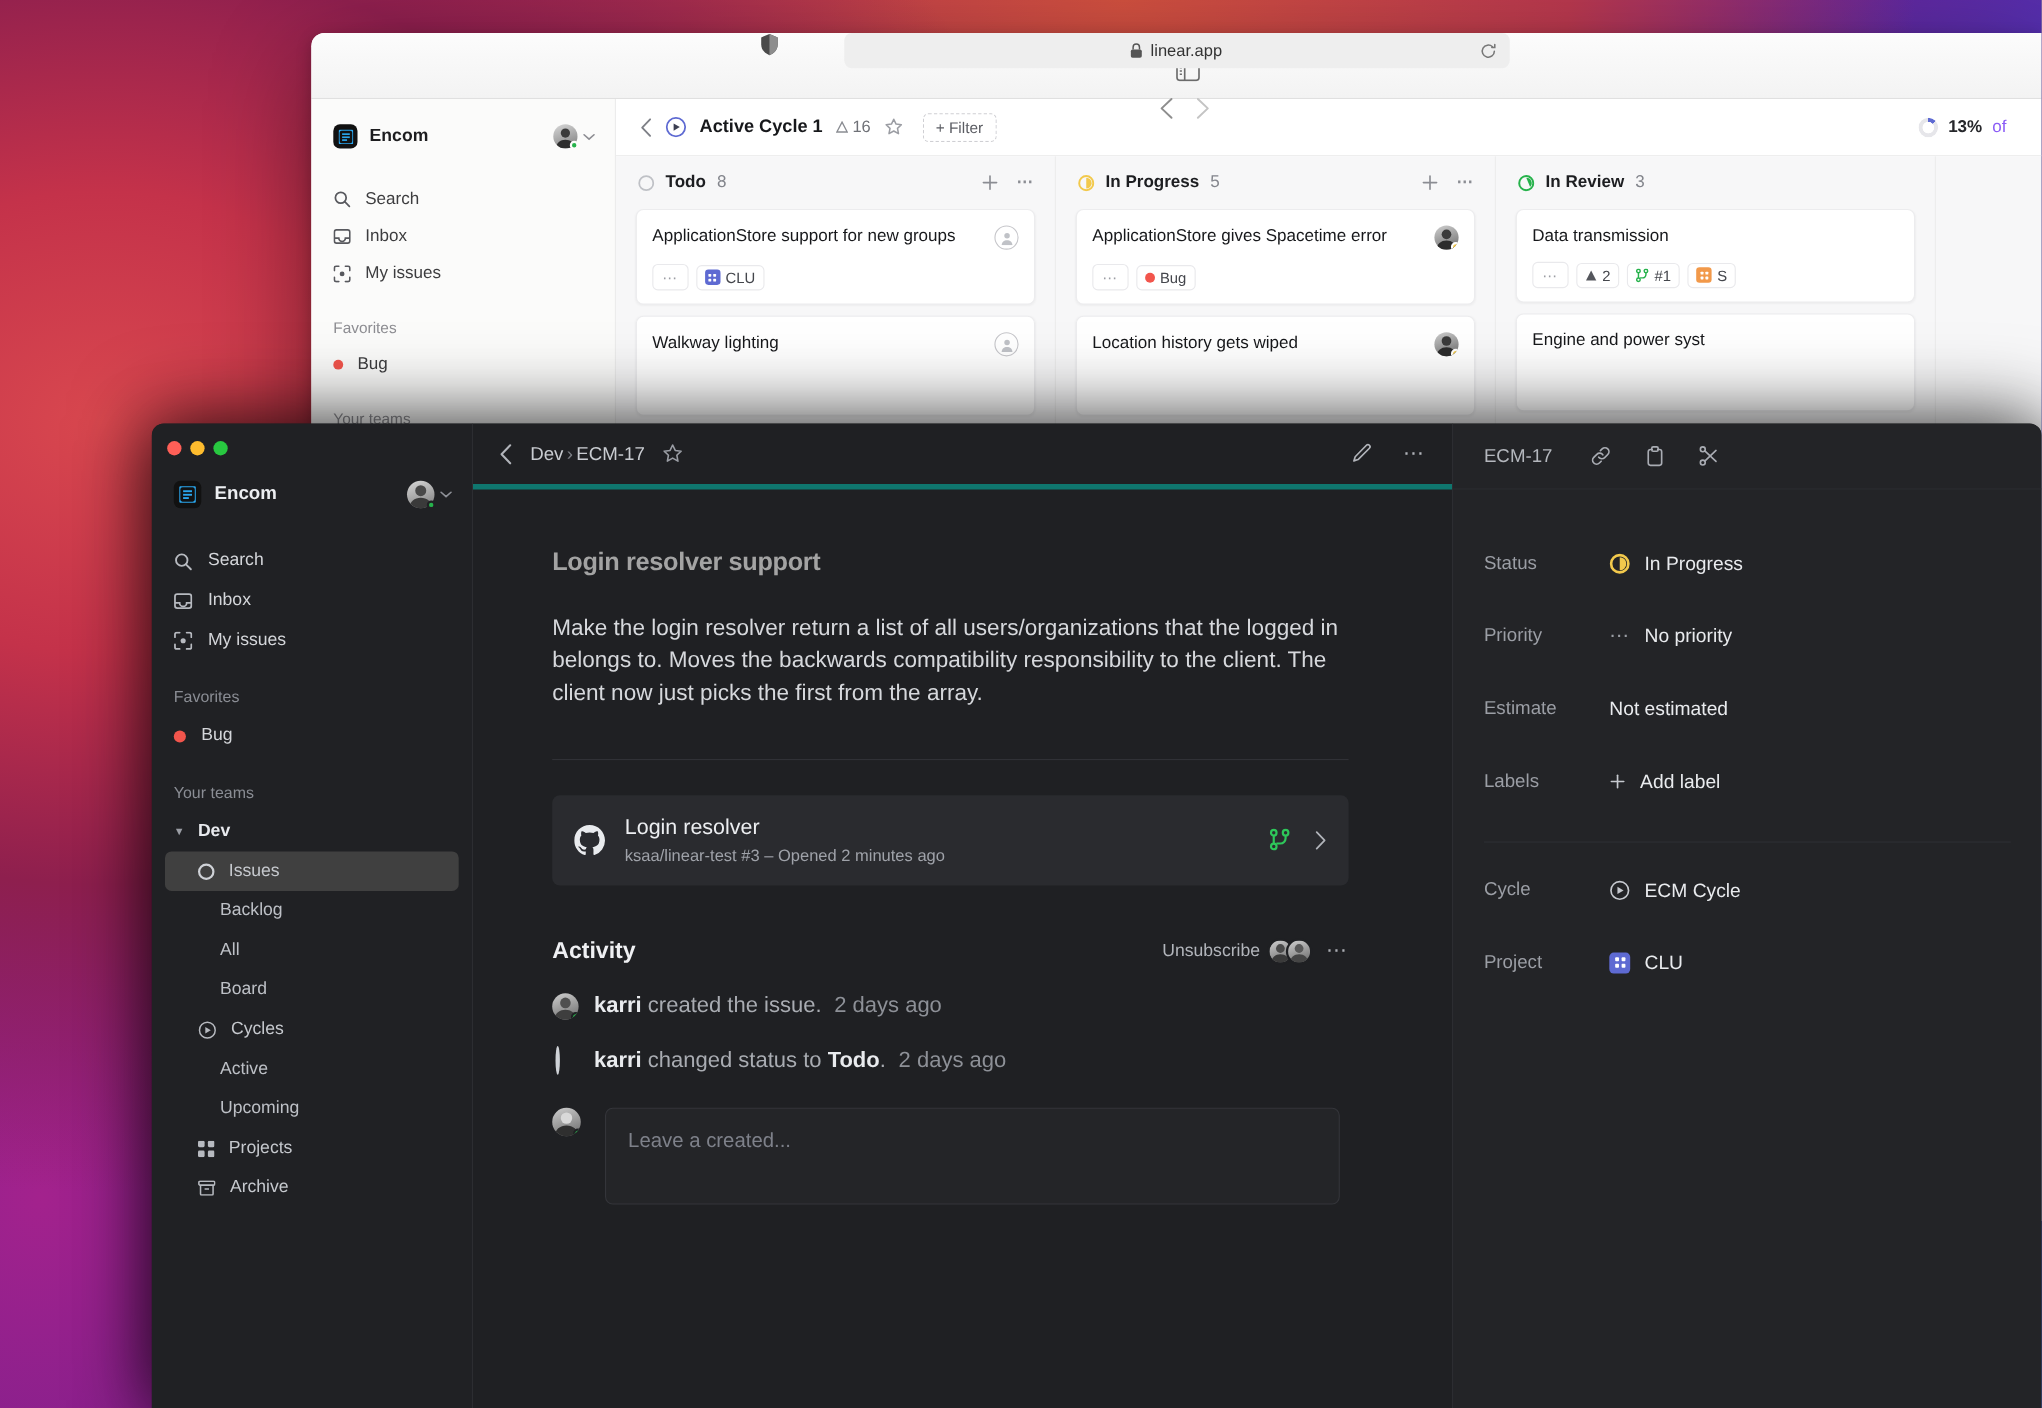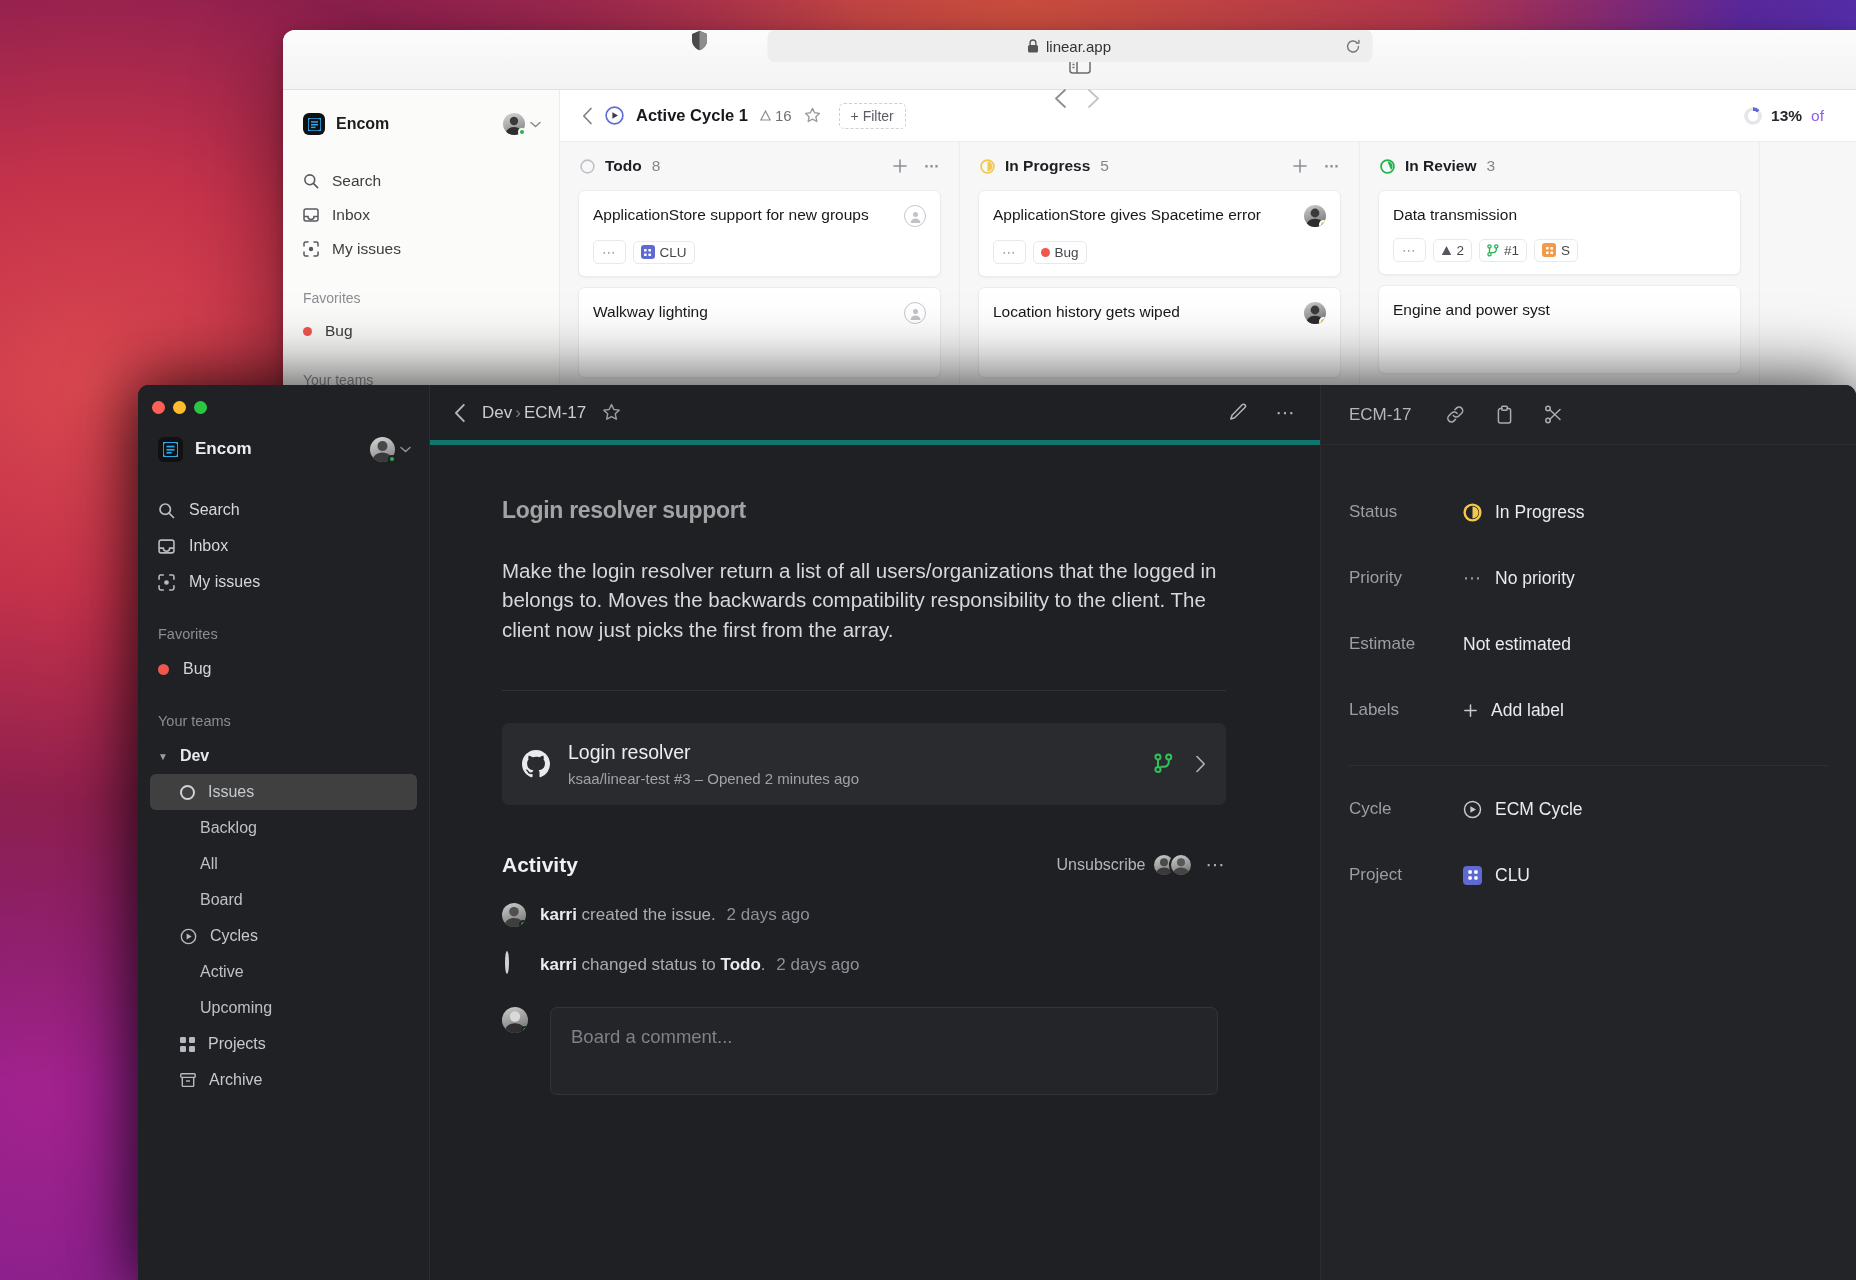--- a/index.html
+++ b/index.html
@@ -190,21 +190,21 @@
   .gh-sub { font-size: 15px; color: #9fa2a9; margin-top: 6px; }
   .gh-right { display: flex; align-items: center; gap: 22px; }
   .activity-head {
     margin-top: 48px; width: 724px; display: flex; align-items: center;
   }
   .activity-title { font-size: 21px; font-weight: 600; color: #eff0f3; }
   .activity-right { margin-left: auto; display: flex; align-items: center; gap: 13px; }
   .unsub { font-size: 16px; color: #b2b5bb; }
   .av-stack { display: flex; }
   .av-stack .card-av { margin-left: -7px; border: 2px solid #1f2023; width: 24px; height: 24px;}
-  .act-row { display: flex; align-items: center; gap: 14px; margin-top: 26px; font-size: 17px; }
+  .act-row { display: flex; align-items: center; gap: 14px; margin-top: 26px; font-size: 20px; }
   .act-row .who { color: #e9ebee; font-weight: 600; }
   .act-row .what { color: #a9acb2; }
   .act-row .when { color: #8d9097; margin-left: 6px; }
   .act-av { width: 24px; height: 24px; border-radius: 50%; position: relative; }
   .act-circle { width: 17px; height: 17px; border-radius: 50%; border: 2px solid #cfd2d7; margin: 3px; }
   .comment-box {
     margin-top: 30px; width: 668px; height: 88px; background: #242528;
     border: 1px solid #34353a; border-radius: 7px; padding: 18px 20px;
     font-size: 18.5px; color: #7e818a;
   }
@@ -803,21 +803,21 @@
         </div>
 
         <div class="comment-row">
           <span class="act-av av-photo card-av" style="margin-top:30px;width:26px;height:26px">
             <svg width="26" height="26" viewBox="0 0 22 22">
                 <circle cx="11" cy="8" r="4.4" fill="#d9d9d9"></circle>
                 <path d="M2 22 c0-5.2 4.1-8.3 9-8.3 s9 3.1 9 8.3 z" fill="#2f2f2f"></path>
               </svg>
             <span class="av-badge" style="background:#26b24b;border-color:#1f2023"></span>
           </span>
-          <div class="comment-box">Board a comment...</div>
+          <div class="comment-box">Leave a created...</div>
         </div>
       </div>
     </div>
 
     <div class="d-right">
       <div class="dr-head">
         <span class="dr-id">ECM-17</span>
         <span>
           <svg width="21" height="21" viewBox="0 0 21 21" fill="none" stroke="#a9acb3" stroke-width="1.55" stroke-linecap="round">
               <path d="M8.4 11.6 a3.6 3.6 0 0 0 5.4 .4 l2.8-2.8 a3.6 3.6 0 0 0 -5.1-5.1 L9.9 5.7"></path>

